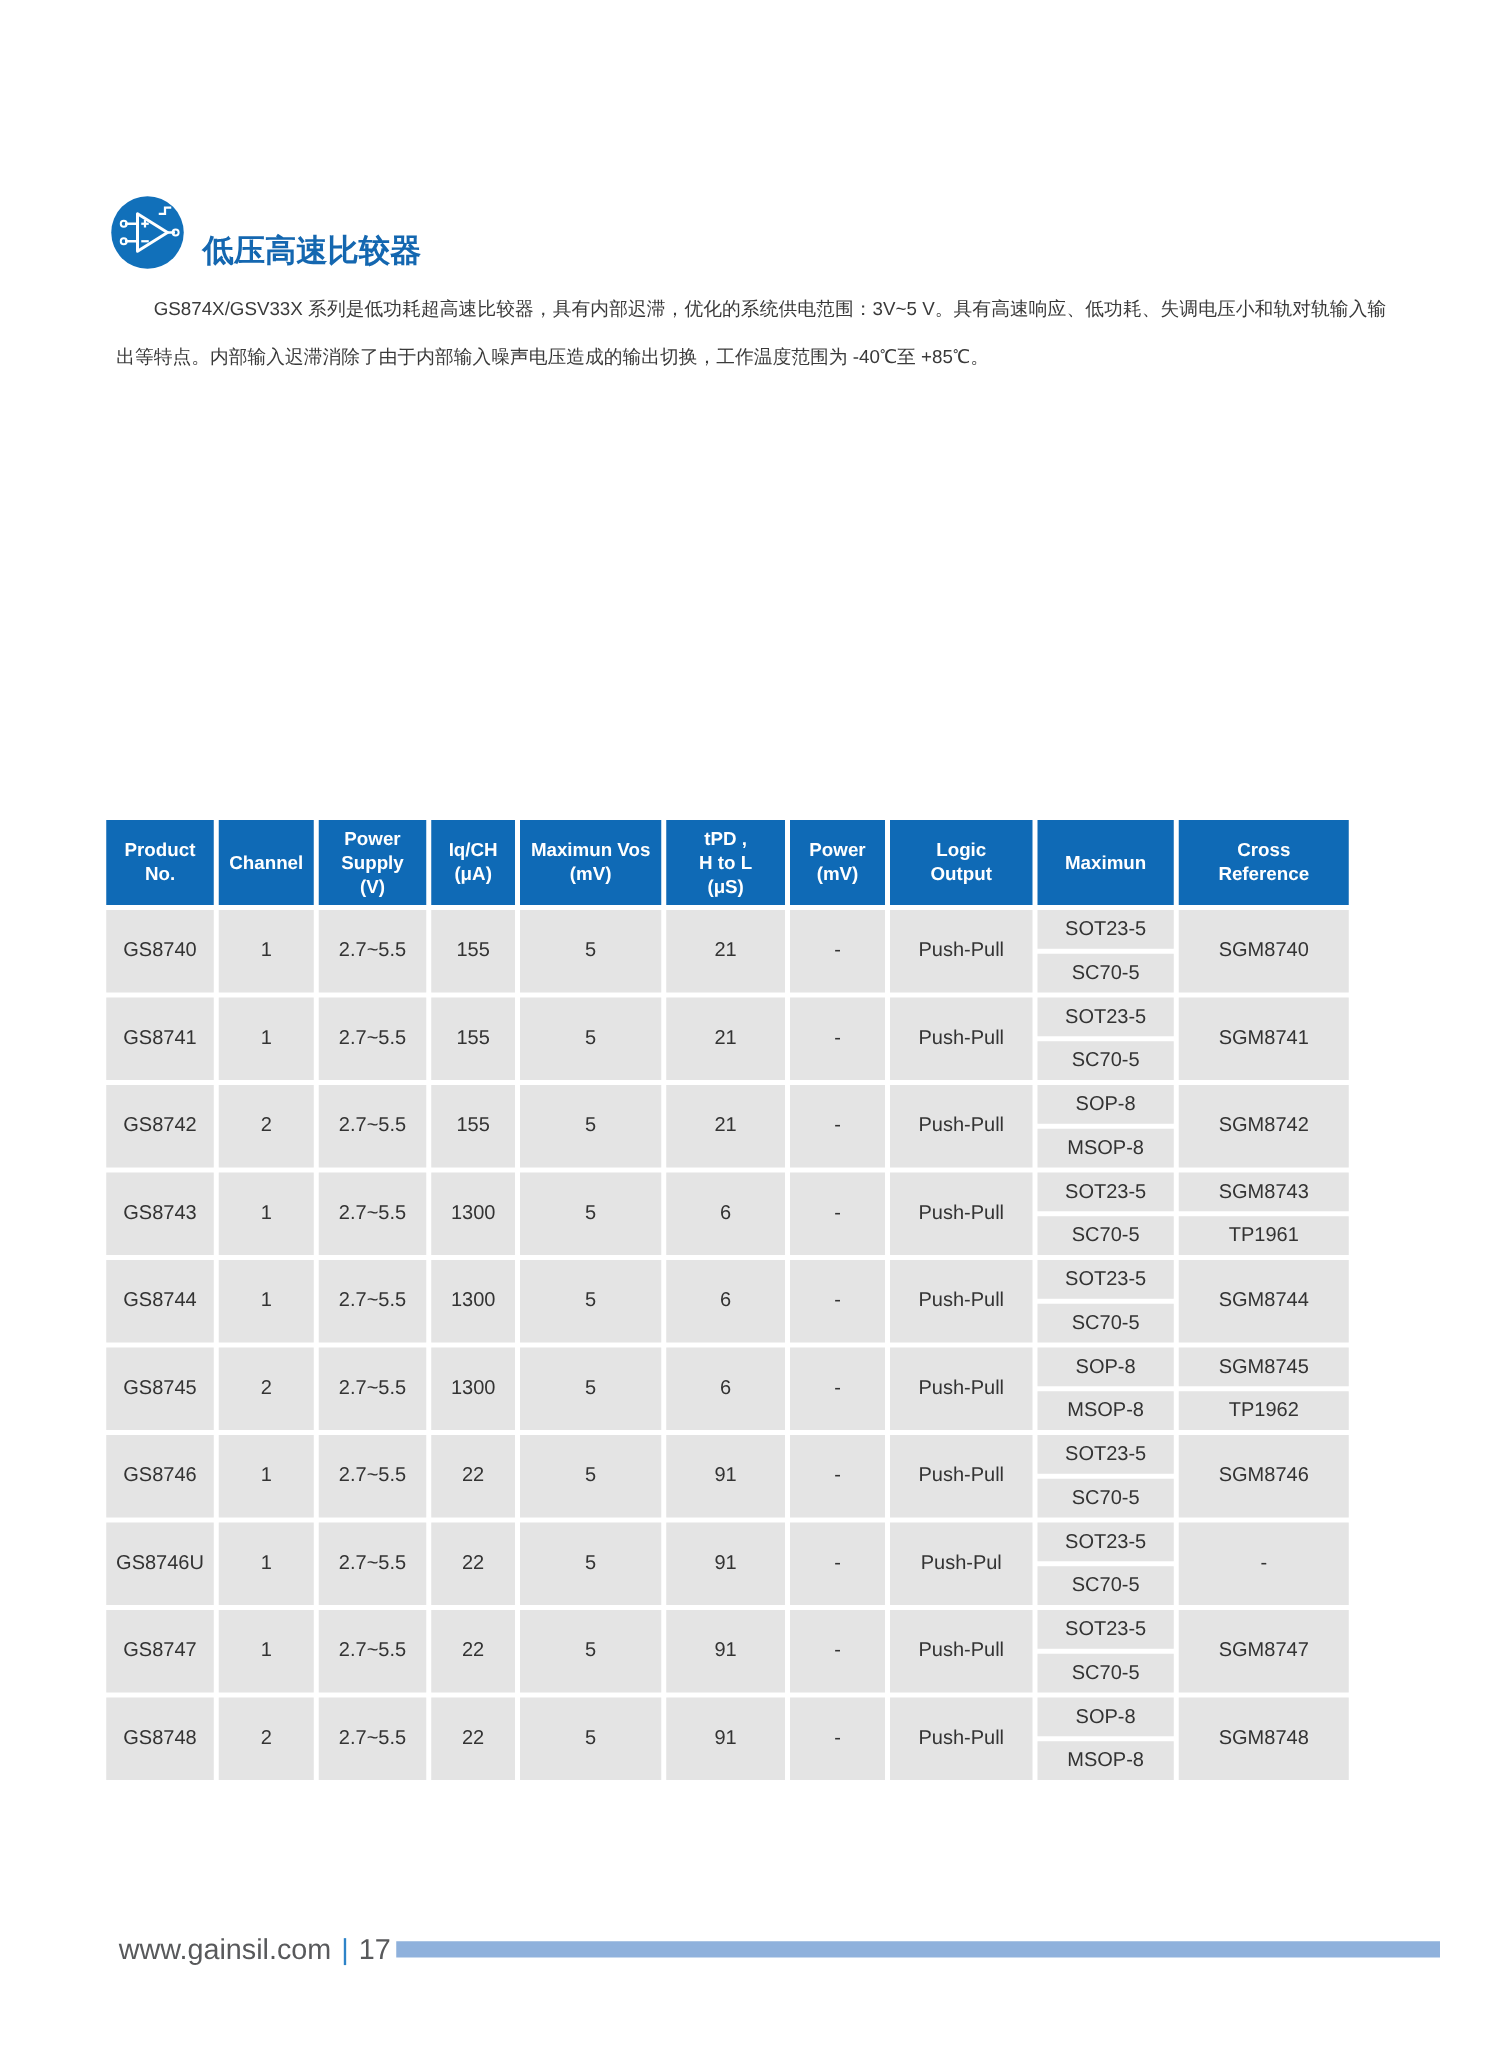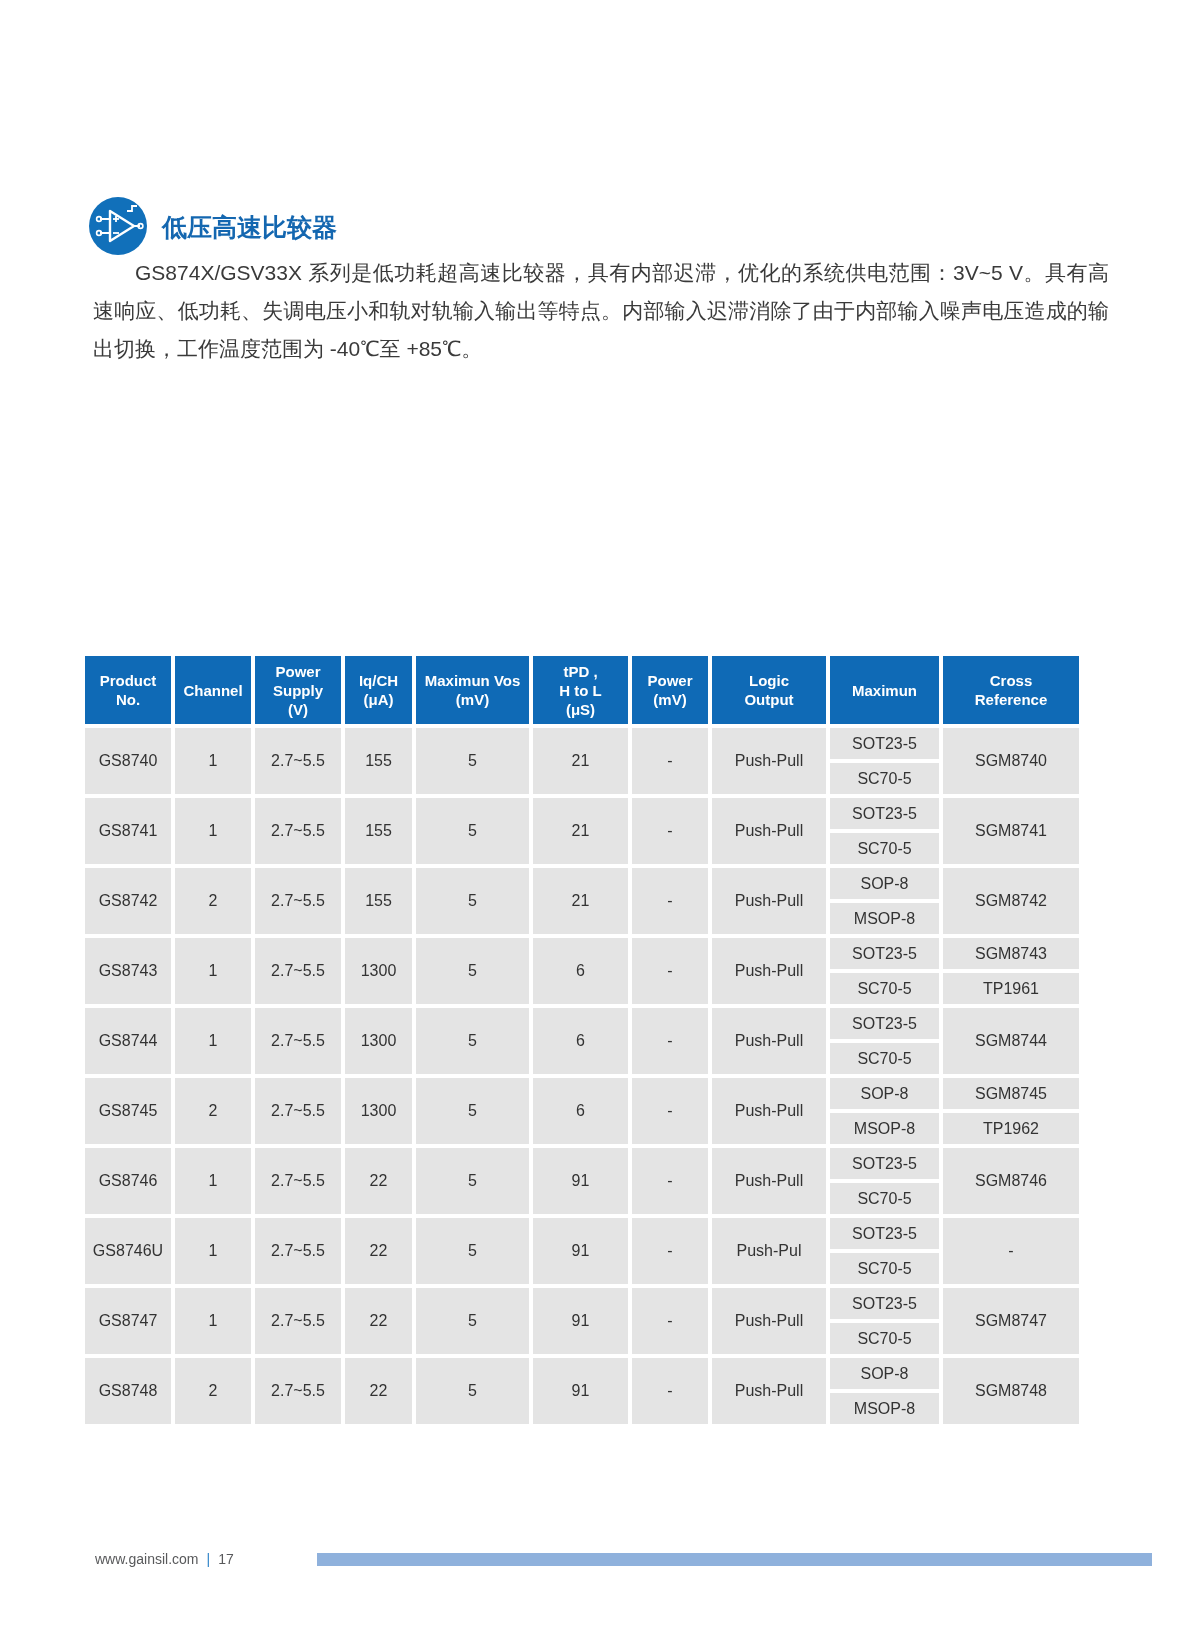--- a/index.html
+++ b/index.html
@@ -4,28 +4,28 @@
 <style>
   html,body{margin:0;padding:0;background:#ffffff;}
   #page{
     position:relative;
     width:1200px;height:1637px;
     background:#ffffff;
     font-family:"Liberation Sans", sans-serif;
     overflow:hidden;
   }
   
-  #hdr{position:absolute;left:88px;top:156px;display:flex;align-items:center;margin-top:40px;}
+  #hdr{position:absolute;left:88px;top:156px;display:flex;align-items:flex-end;}
   #hdr .icon-wrap{width:60px;height:60px;flex:0 0 auto;}
   #hdr .titles{margin-left:14px;padding-top:2px;}
   .title-zh{font-size:25px;font-weight:bold;color:#1467b0;line-height:30px;}
   .title-en{font-size:26px;font-weight:bold;color:#1b79c7;line-height:32px;margin-top:2px;}
   
-  #paras{position:absolute;left:93px;top:254px;width:1016px;
-    font-size:21px;line-height:38px;color:#3a3a3a;text-align:justify;}
+  #paras{position:absolute;left:93px;top:229px;width:1016px;
+    font-size:15px;line-height:38px;color:#3a3a3a;text-align:justify;}
   #paras p{margin:0;text-indent:2em;}
   
   #spec-table{
     position:absolute;left:81px;top:652px;
     border-collapse:separate;border-spacing:4px;
     table-layout:fixed;
   }
   #spec-table th{
     background:#0f6ab6;color:#ffffff;
     font-size:15px;font-weight:bold;line-height:19px;
@@ -35,21 +35,21 @@
   }
   #spec-table td{
     background:#e4e4e4;color:#333333;
     font-size:16px;text-align:center;vertical-align:middle;
     height:29px;padding:1px 2px;
   }
   
   #footer{position:absolute;left:0;top:1546px;width:1200px;height:30px;}
   #footer .ftext{
     position:absolute;left:95px;top:0;
-    font-size:14px;color:#58595b;line-height:26px;white-space:nowrap;
+    font-size:23px;color:#58595b;line-height:26px;white-space:nowrap;
   }
   #footer .fsep{color:#2d83c8;padding:0 8px;}
   #footer .fbar{
     position:absolute;left:317px;top:7px;width:835px;height:13px;
     background:#8fb1dc;
   }
 </style>
 </head>
 <body>
 

